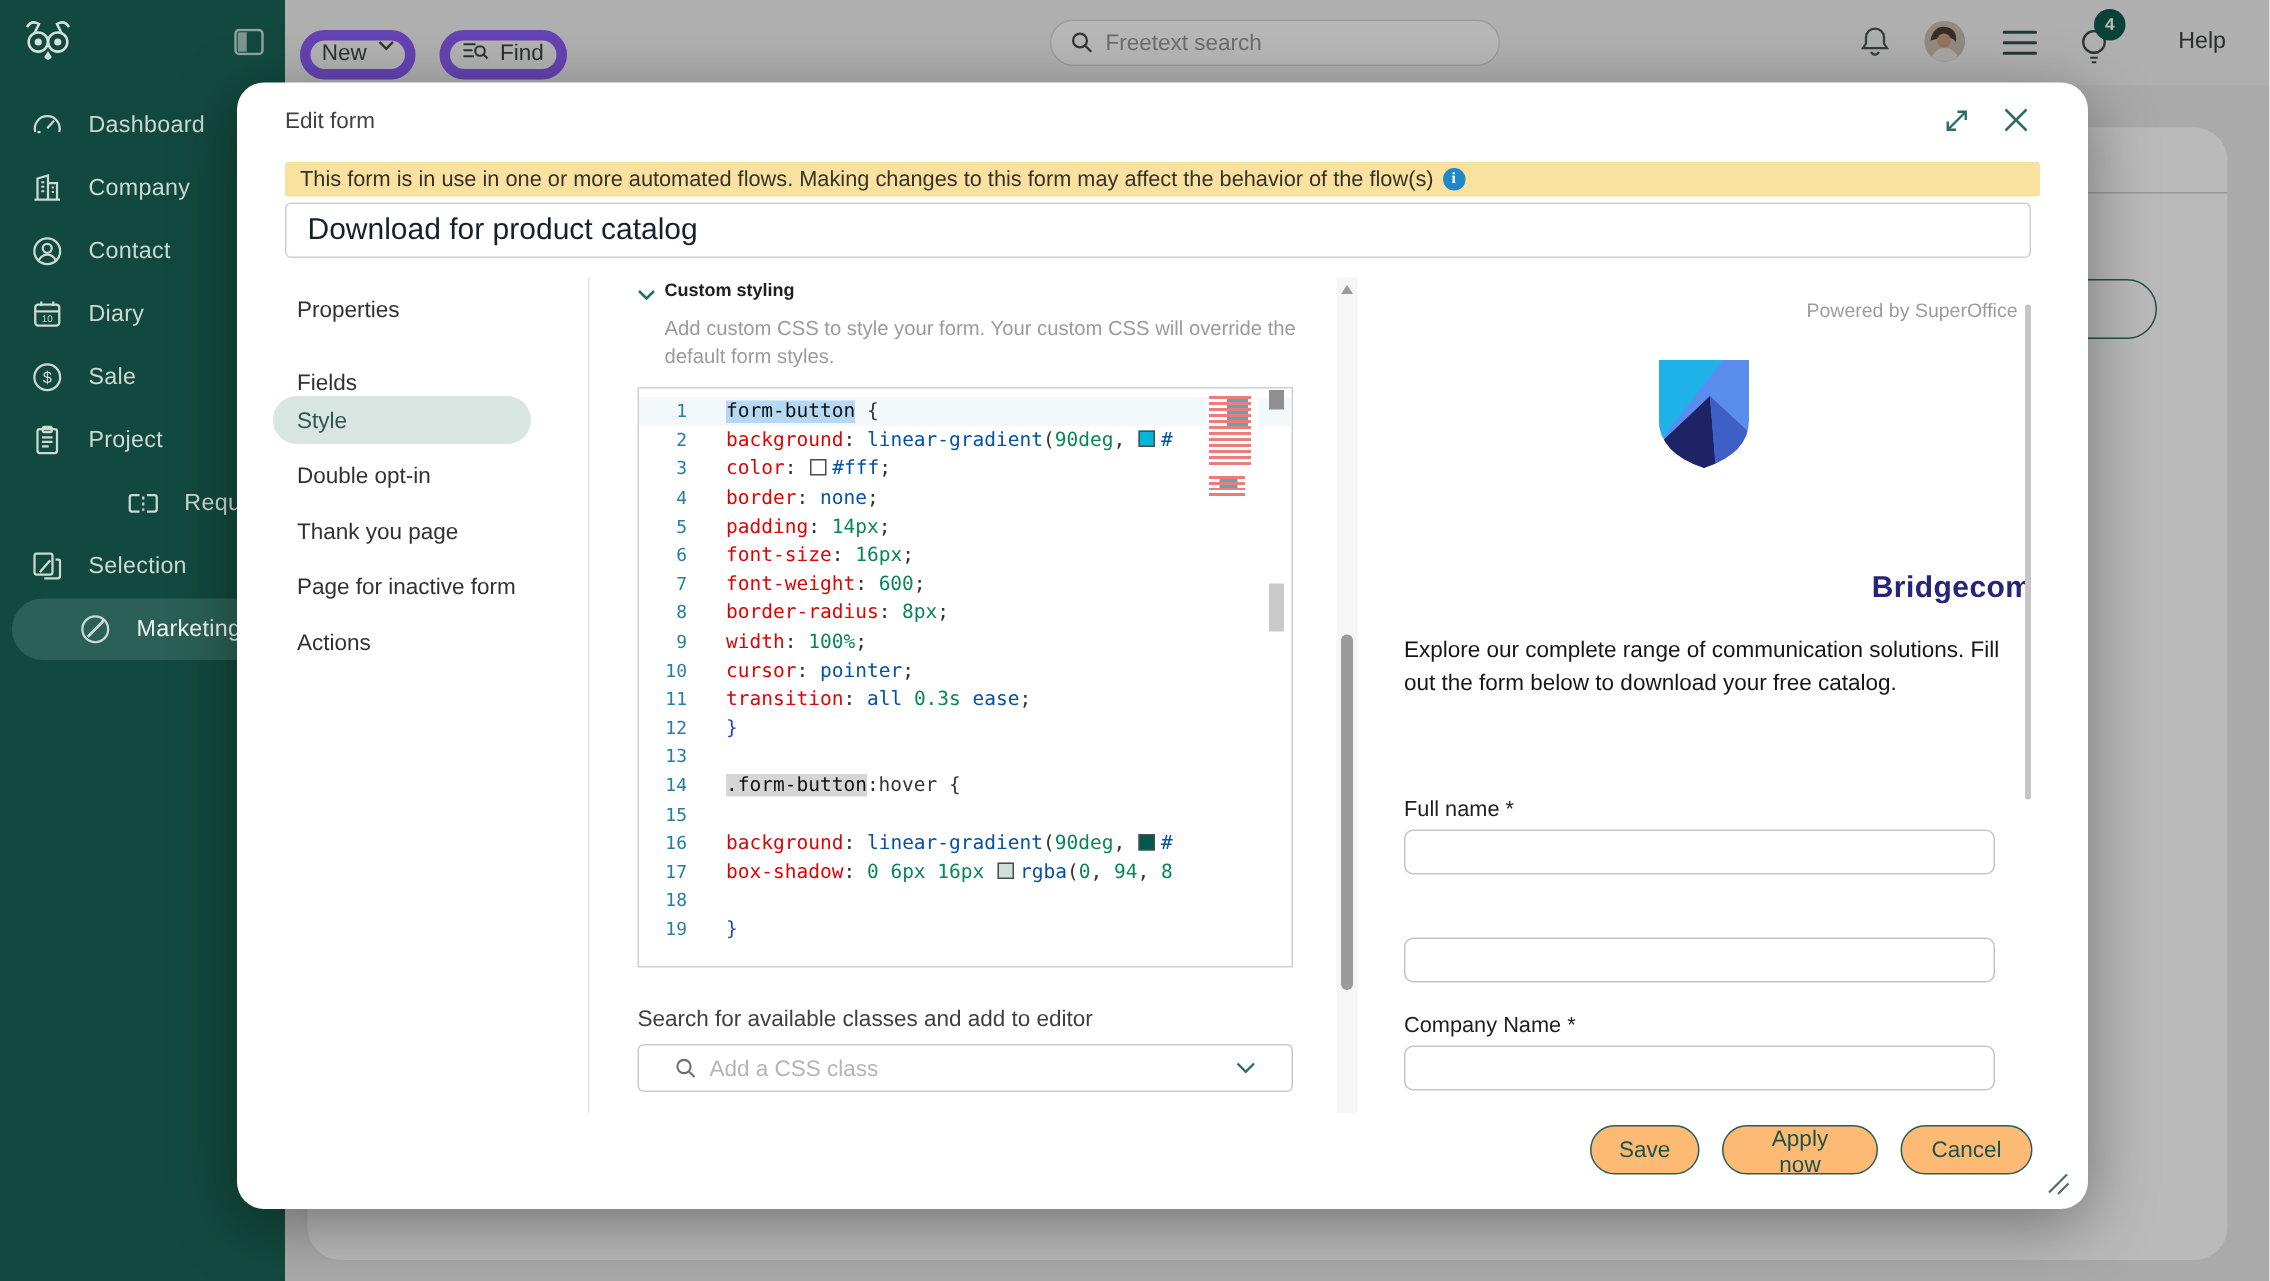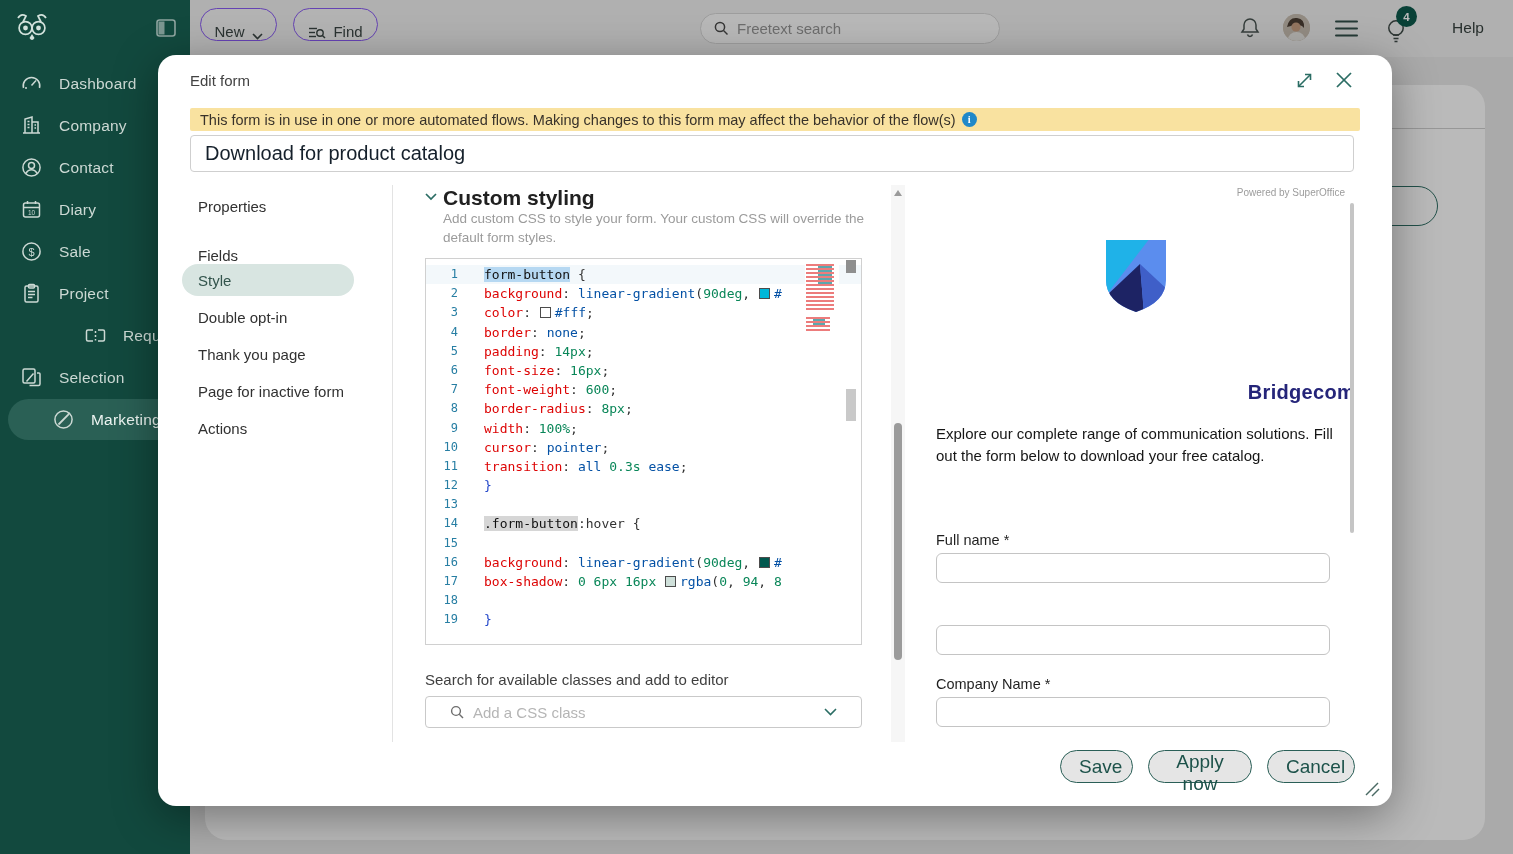--- a/index.html
+++ b/index.html
@@ -12,21 +12,21 @@
   .collapse-ic{position:absolute;left:156px;top:19px}
   .sb-item{position:absolute;left:0;width:190px;height:37px;display:flex;align-items:center;cursor:pointer}
   .sb-item .pill{position:absolute;left:8px;top:-2px;width:182px;height:41px;border-radius:21px;background:#2a6055;display:none}
   .sb-item.active .pill{display:block}
   .sb-ic{position:relative;margin-left:20px;width:24px;height:24px;flex:0 0 24px}
   .sb-label{position:relative;margin-left:15px;font-size:15.5px;color:#ccd9d4;letter-spacing:.2px}
   .sb-item.active .sb-label{color:#eef5f2}
 
   
   .topbar{position:absolute;left:190px;top:0;width:1323px;height:57px;background:#f1f1f1;z-index:1}
-  .pillbtn{position:absolute;top:8px;height:33px;border:1px solid #8b5cf6;border-radius:17px;background:#f6f6f6;display:flex;align-items:flex-end;justify-content:center;gap:7px;font-size:15px;color:#3c4745;cursor:pointer}
+  .pillbtn{position:absolute;top:20px;height:33px;border:7px solid #8b5cf6;border-radius:17px;background:#f6f6f6;display:flex;align-items:flex-start;justify-content:center;gap:7px;font-size:15px;color:#3c4745;cursor:pointer}
   .search-pill{position:absolute;left:510px;top:13px;width:300px;height:31px;border-radius:16px;background:#fdfdfd;border:1px solid #d8d8d8;display:flex;align-items:center;gap:8px;padding-left:13px;cursor:text}
   .search-pill .ph{font-size:15px;color:#969696}
   .tb-ic{position:absolute;top:17px;cursor:pointer}
   .avatar{position:absolute;top:14px;width:27px;height:27px;border-radius:50%;overflow:hidden;background:#cfc4b6;cursor:pointer}
   .badge{position:absolute;right:96px;top:6px;width:21px;height:21px;border-radius:50%;background:#0d5a4c;color:#fff;font-size:11.5px;font-weight:bold;display:flex;align-items:center;justify-content:center;z-index:3}
   .help{position:absolute;right:29px;top:19px;font-size:15.5px;color:#36413e;cursor:pointer}
 
   
   .page-card{position:absolute;left:205px;top:85px;width:1280px;height:755px;background:#fff;border-radius:22px;z-index:1}
   .page-card .hline{position:absolute;left:0;top:43px;width:100%;height:1px;background:#cfcfcf}
@@ -43,21 +43,21 @@
   .info-ic{width:15px;height:15px;border-radius:50%;background:#1f88c9;color:#fff;font-size:10.5px;font-weight:bold;display:inline-flex;align-items:center;justify-content:center;font-family:"Liberation Serif",serif}
   .name-input{position:absolute;left:32px;top:80px;width:1164px;height:37px;border:1px solid #cfcfcf;border-radius:4px;font-family:"Liberation Sans",sans-serif;font-size:20px;color:#15202b;padding:0 14px;outline:none}
 
   
   .m-nav-item{position:absolute;left:40px;width:172px;height:32px;display:flex;align-items:center;font-size:15px;color:#313131;cursor:pointer;border-radius:16px;padding-left:16px;margin-left:-16px}
   .m-nav-item.active{background:#d8e5e1;color:#32544c}
   .v-divider{position:absolute;left:234px;top:130px;width:1px;height:557px;background:#e3e3e3}
 
   
   .sec-chevron{position:absolute;left:267px;top:138px;color:#2b6d64}
-  .sec-title{position:absolute;left:285px;top:131px;font-size:21px;font-weight:bold;color:#202020}
+  .sec-title{position:absolute;left:285px;top:131px;font-size:12px;font-weight:bold;color:#202020}
   .sec-desc{position:absolute;left:285px;top:155px;width:430px;font-size:13.5px;line-height:18.5px;color:#9b9b9b}
 
   
   .editor{position:absolute;left:267px;top:203px;width:437px;height:387px;border:1px solid #d0d0d0;background:#fff;overflow:hidden;padding-top:6px}
   .ed-row{display:flex;height:19.2px;line-height:19.2px;white-space:pre}
   .ed-row.active{background:#f3f8fb}
   .ln{width:58px;flex:0 0 58px;text-align:right;padding-right:26px;font-family:"DejaVu Sans Mono",monospace;font-size:12px;color:#277ea3}
   .code{font-family:"DejaVu Sans Mono",monospace;font-size:13px;color:#333}
   .tk-prop{color:#dd0404}.tk-val{color:#0451a5}.tk-num{color:#098658}.tk-pln{color:#333}.tk-close{color:#2145c9}
   .tk-sel{color:#111}.hl-blue{background:#b6d8f2}.hl-grey{background:#d6d6d6}
@@ -76,30 +76,30 @@
   .class-box input::placeholder{color:#b5b5b5}
   .class-chev{color:#2b6d64}
 
   
   .sec-scroll{position:absolute;left:733px;top:130px;width:14px;height:557px;background:#f6f6f6}
   .sec-arrow{position:absolute;left:3px;top:5px;width:0;height:0;border-left:4px solid transparent;border-right:4px solid transparent;border-bottom:6px solid #9a9a9a}
   .sec-thumb{position:absolute;left:3px;top:238px;width:8px;height:237px;border-radius:4px;background:#9b9b9b}
 
   
   .preview{position:absolute;left:762px;top:130px;width:435px;height:557px}
-  .powered{position:absolute;right:10px;top:2px;font-size:10px;color:#9c9c9c}
+  .powered{position:absolute;right:10px;top:14px;font-size:13px;color:#9c9c9c}
   .pv-logo{position:absolute;left:184px;top:53px}
   .pv-brand{position:absolute;left:0;top:196px;width:435px;text-align:right;font-size:20px;font-weight:bold;color:#252579;letter-spacing:.3px}
   .pv-intro{position:absolute;left:16px;top:238px;width:404px;font-size:15px;line-height:21.5px;color:#161616}
   .pv-label{position:absolute;left:16px;font-size:14.5px;color:#1f1f1f}
   .pv-input{position:absolute;left:16px;width:394px;height:30px;border:1px solid #c4c4c4;border-radius:6px;background:#fff;outline:none}
   .pv-scroll{position:absolute;right:1px;top:18px;width:4px;height:330px;background:#c5c5c5;border-radius:2px}
 
   
-  .f-btn{position:absolute;top:695px;height:33px;border:1px solid #2a5f57;border-radius:17px;background:#e5e5e5;color:#1d524a;font-size:19px;font-family:"Liberation Sans",sans-serif;cursor:pointer;padding:0 18px}
+  .f-btn{position:absolute;top:695px;height:33px;border:1px solid #2a5f57;border-radius:17px;background:#fdba74;color:#1d524a;font-size:15px;font-family:"Liberation Sans",sans-serif;cursor:pointer;padding:0 18px}
   .resize{position:absolute;right:12px;bottom:9px;cursor:nwse-resize}
 </style>
 </head>
 <body>
 
 <div class="app">
 
   <div class="topbar">
     <div class="pillbtn" style="left:10px;width:77px">
       <span>New</span>

